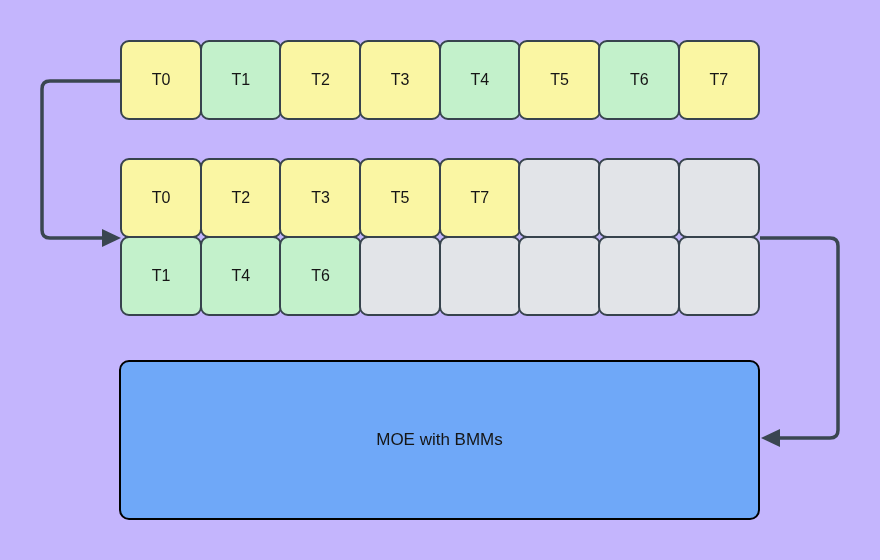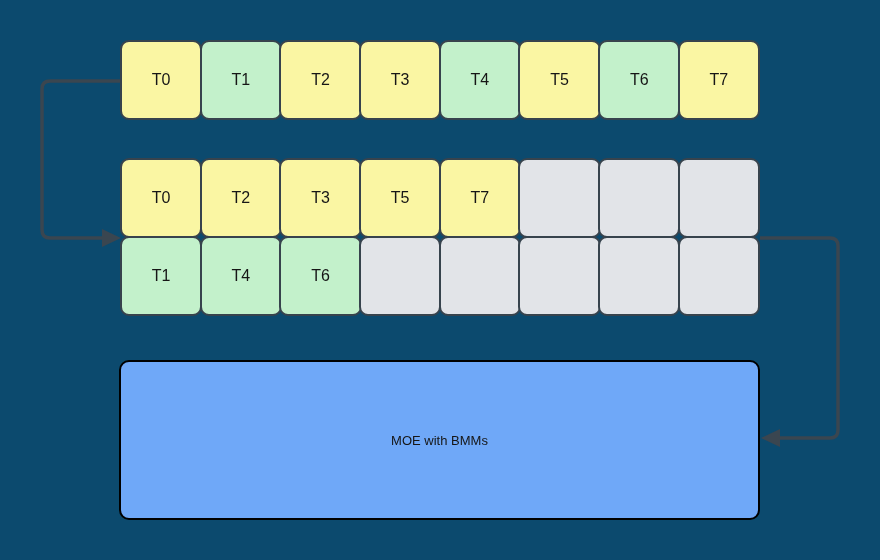--- a/index.html
+++ b/index.html
@@ -1,20 +1,20 @@
 <!DOCTYPE html>
 <html style="--token-border: #37434D; --moe-border: #000000; --moe-fill: #6FA8F8; --text-color: #161616;"><head>
 <meta charset="utf-8">
 <style>
   html, body { margin: 0; padding: 0; background: #ffffff; }
   .canvas {
     position: relative;
     width: 880px;
     height: 560px;
-    background: #0c4a6e;
+    background: #c4b5fd;
     font-family: "Liberation Sans", sans-serif;
     overflow: hidden;
   }
   .arrows {
     position: absolute;
     left: 0; top: 0;
     width: 880px; height: 560px;
   }
   .token-row {
     position: absolute;
@@ -44,21 +44,21 @@
     left: 119px;
     top: 360px;
     width: 641px;
     height: 160px;
     background: var(--moe-fill, #6FA8F8);
     border: 2.5px solid var(--moe-border, #000000);
     border-radius: 10px;
     display: flex;
     align-items: center;
     justify-content: center;
-    font-size: 13px;
+    font-size: 17px;
     color: var(--text-color, #161616);
   }
 </style>
 </head>
 <body>
 
 <div class="canvas">
 
   <svg class="arrows" viewBox="0 0 880 560" xmlns="http://www.w3.org/2000/svg">
     <path class="arrow-stroke" d="M 120 81 L 50 81 Q 42 81 42 89 L 42 230 Q 42 238 50 238 L 102 238" fill="none" stroke-width="3.5" stroke-linejoin="round" stroke="#3A4650"></path>

